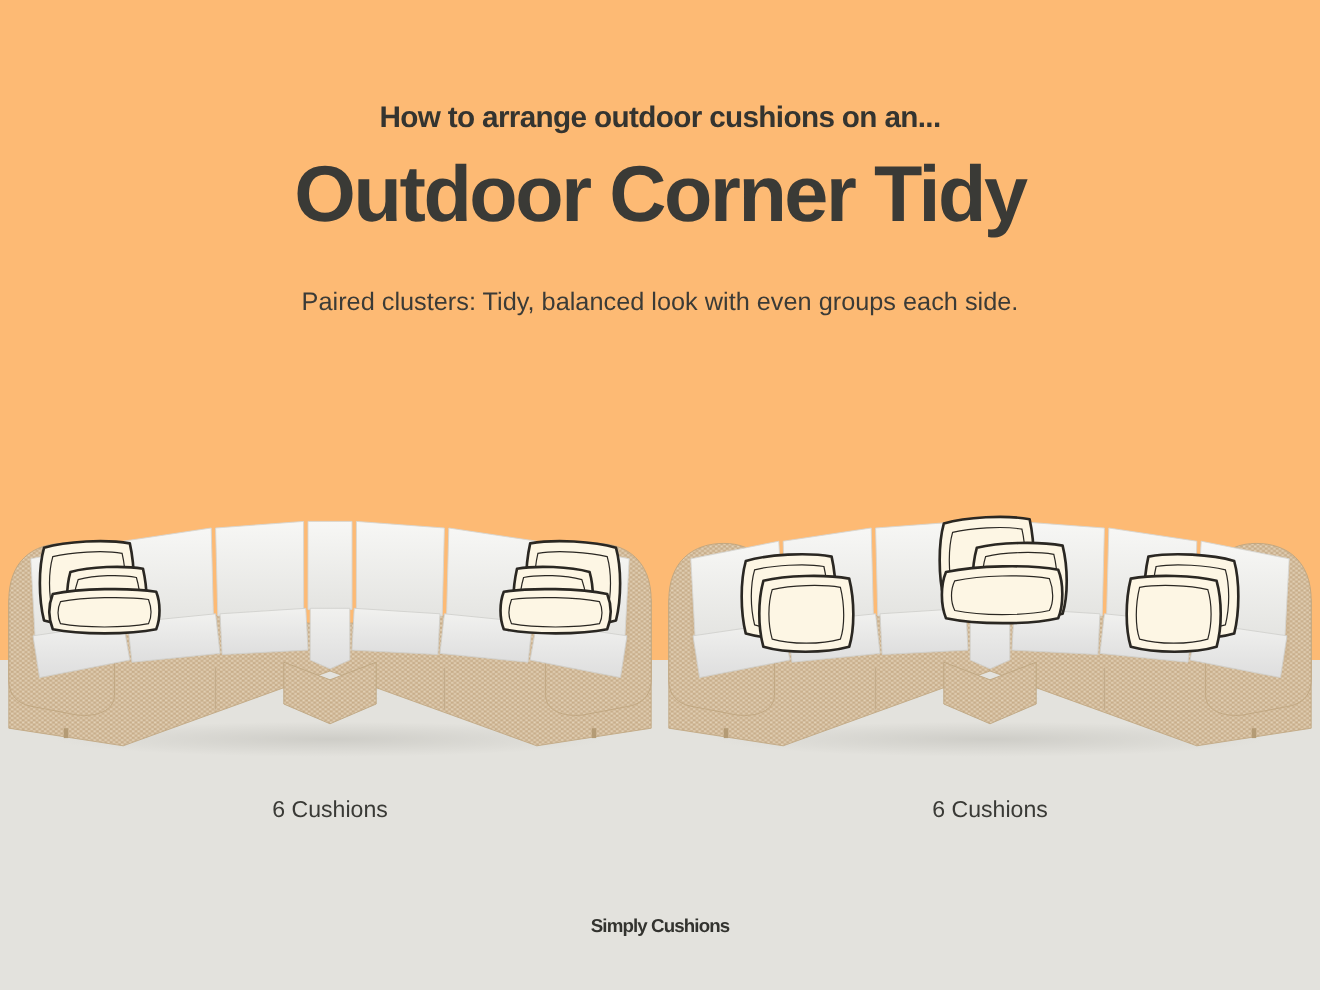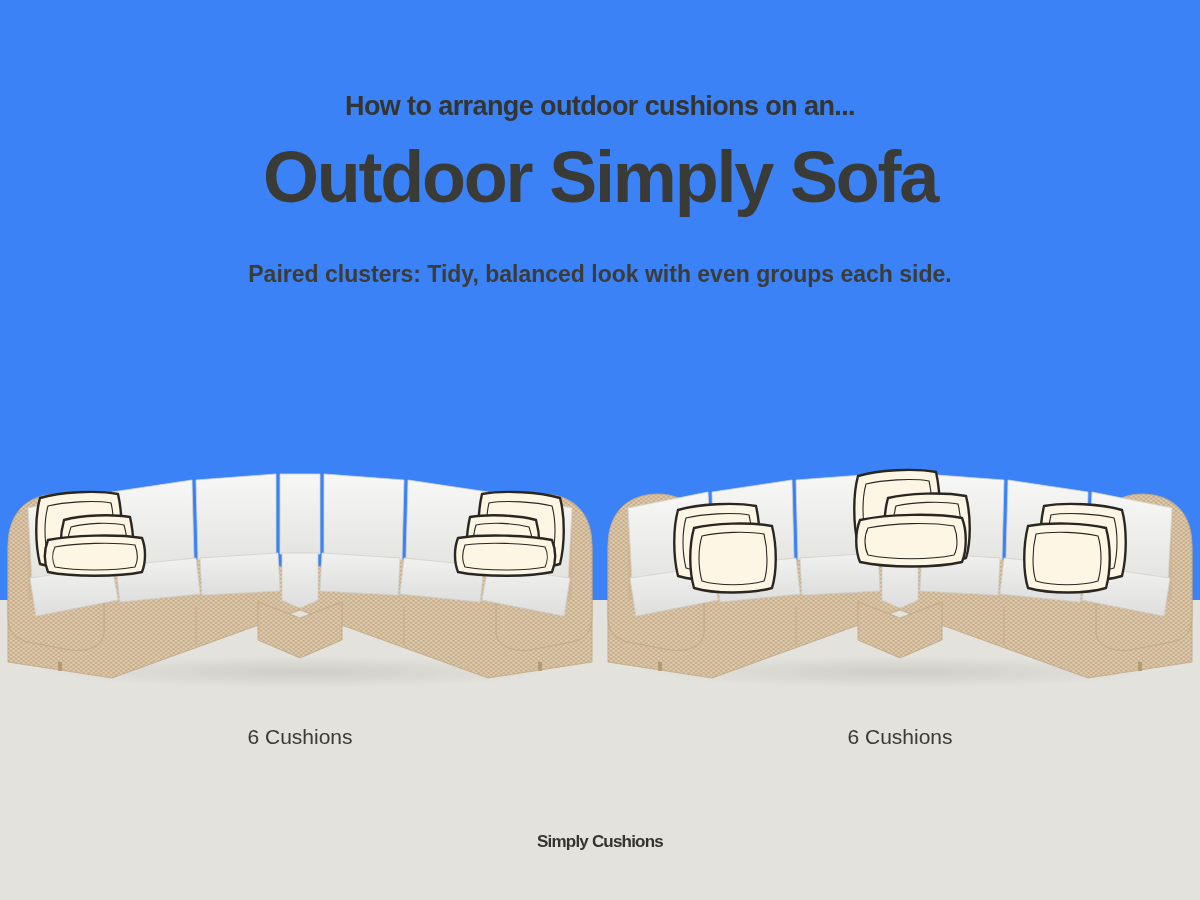--- a/index.html
+++ b/index.html
@@ -6,21 +6,21 @@
 
   html, body {
     width:1200px; height:900px;
     font-family:"Liberation Sans", sans-serif;
     overflow:hidden;
   }
 
   #page {
     position:relative;
     width:1200px; height:900px;
-    background:#3b82f6;
+    background:#fdba74;
   }
 
   
   #floor {
     position:absolute;
     left:0; right:0;
     top:600px; bottom:0;
     background:#e3e2dd;
   }
 
@@ -42,21 +42,21 @@
     margin-top:18px;
     font-size:72px;
     font-weight:bold;
     letter-spacing:-2.2px;
     color:#3a3a36;
     line-height:1.05;
   }
   #subtitle {
     margin-top:42px;
     font-size:23px;
-    font-weight:bold;
+    font-weight:normal;
     color:#3b3b37;
     line-height:1.52;
   }
 
   
   #stage {
     position:absolute;
     left:0; right:0;
     top:450px;
     height:250px;
@@ -102,21 +102,21 @@
 </style>
 </head>
 <body>
 
 <div id="page">
 
   <div id="floor"></div>
 
   <div id="header">
     <div id="eyebrow">How to arrange outdoor cushions on an...</div>
-    <div id="headline">Outdoor Simply Sofa</div>
+    <div id="headline">Outdoor Corner Tidy</div>
     <div id="subtitle">
       <div>Paired clusters: Tidy, balanced look with even groups each side.</div>
     </div>
   </div>
 
   <div id="stage">
 
     <div class="sofa-slot left">
       <svg class="sofa-svg" viewBox="0 0 600 250" xmlns="http://www.w3.org/2000/svg">
         <defs>

